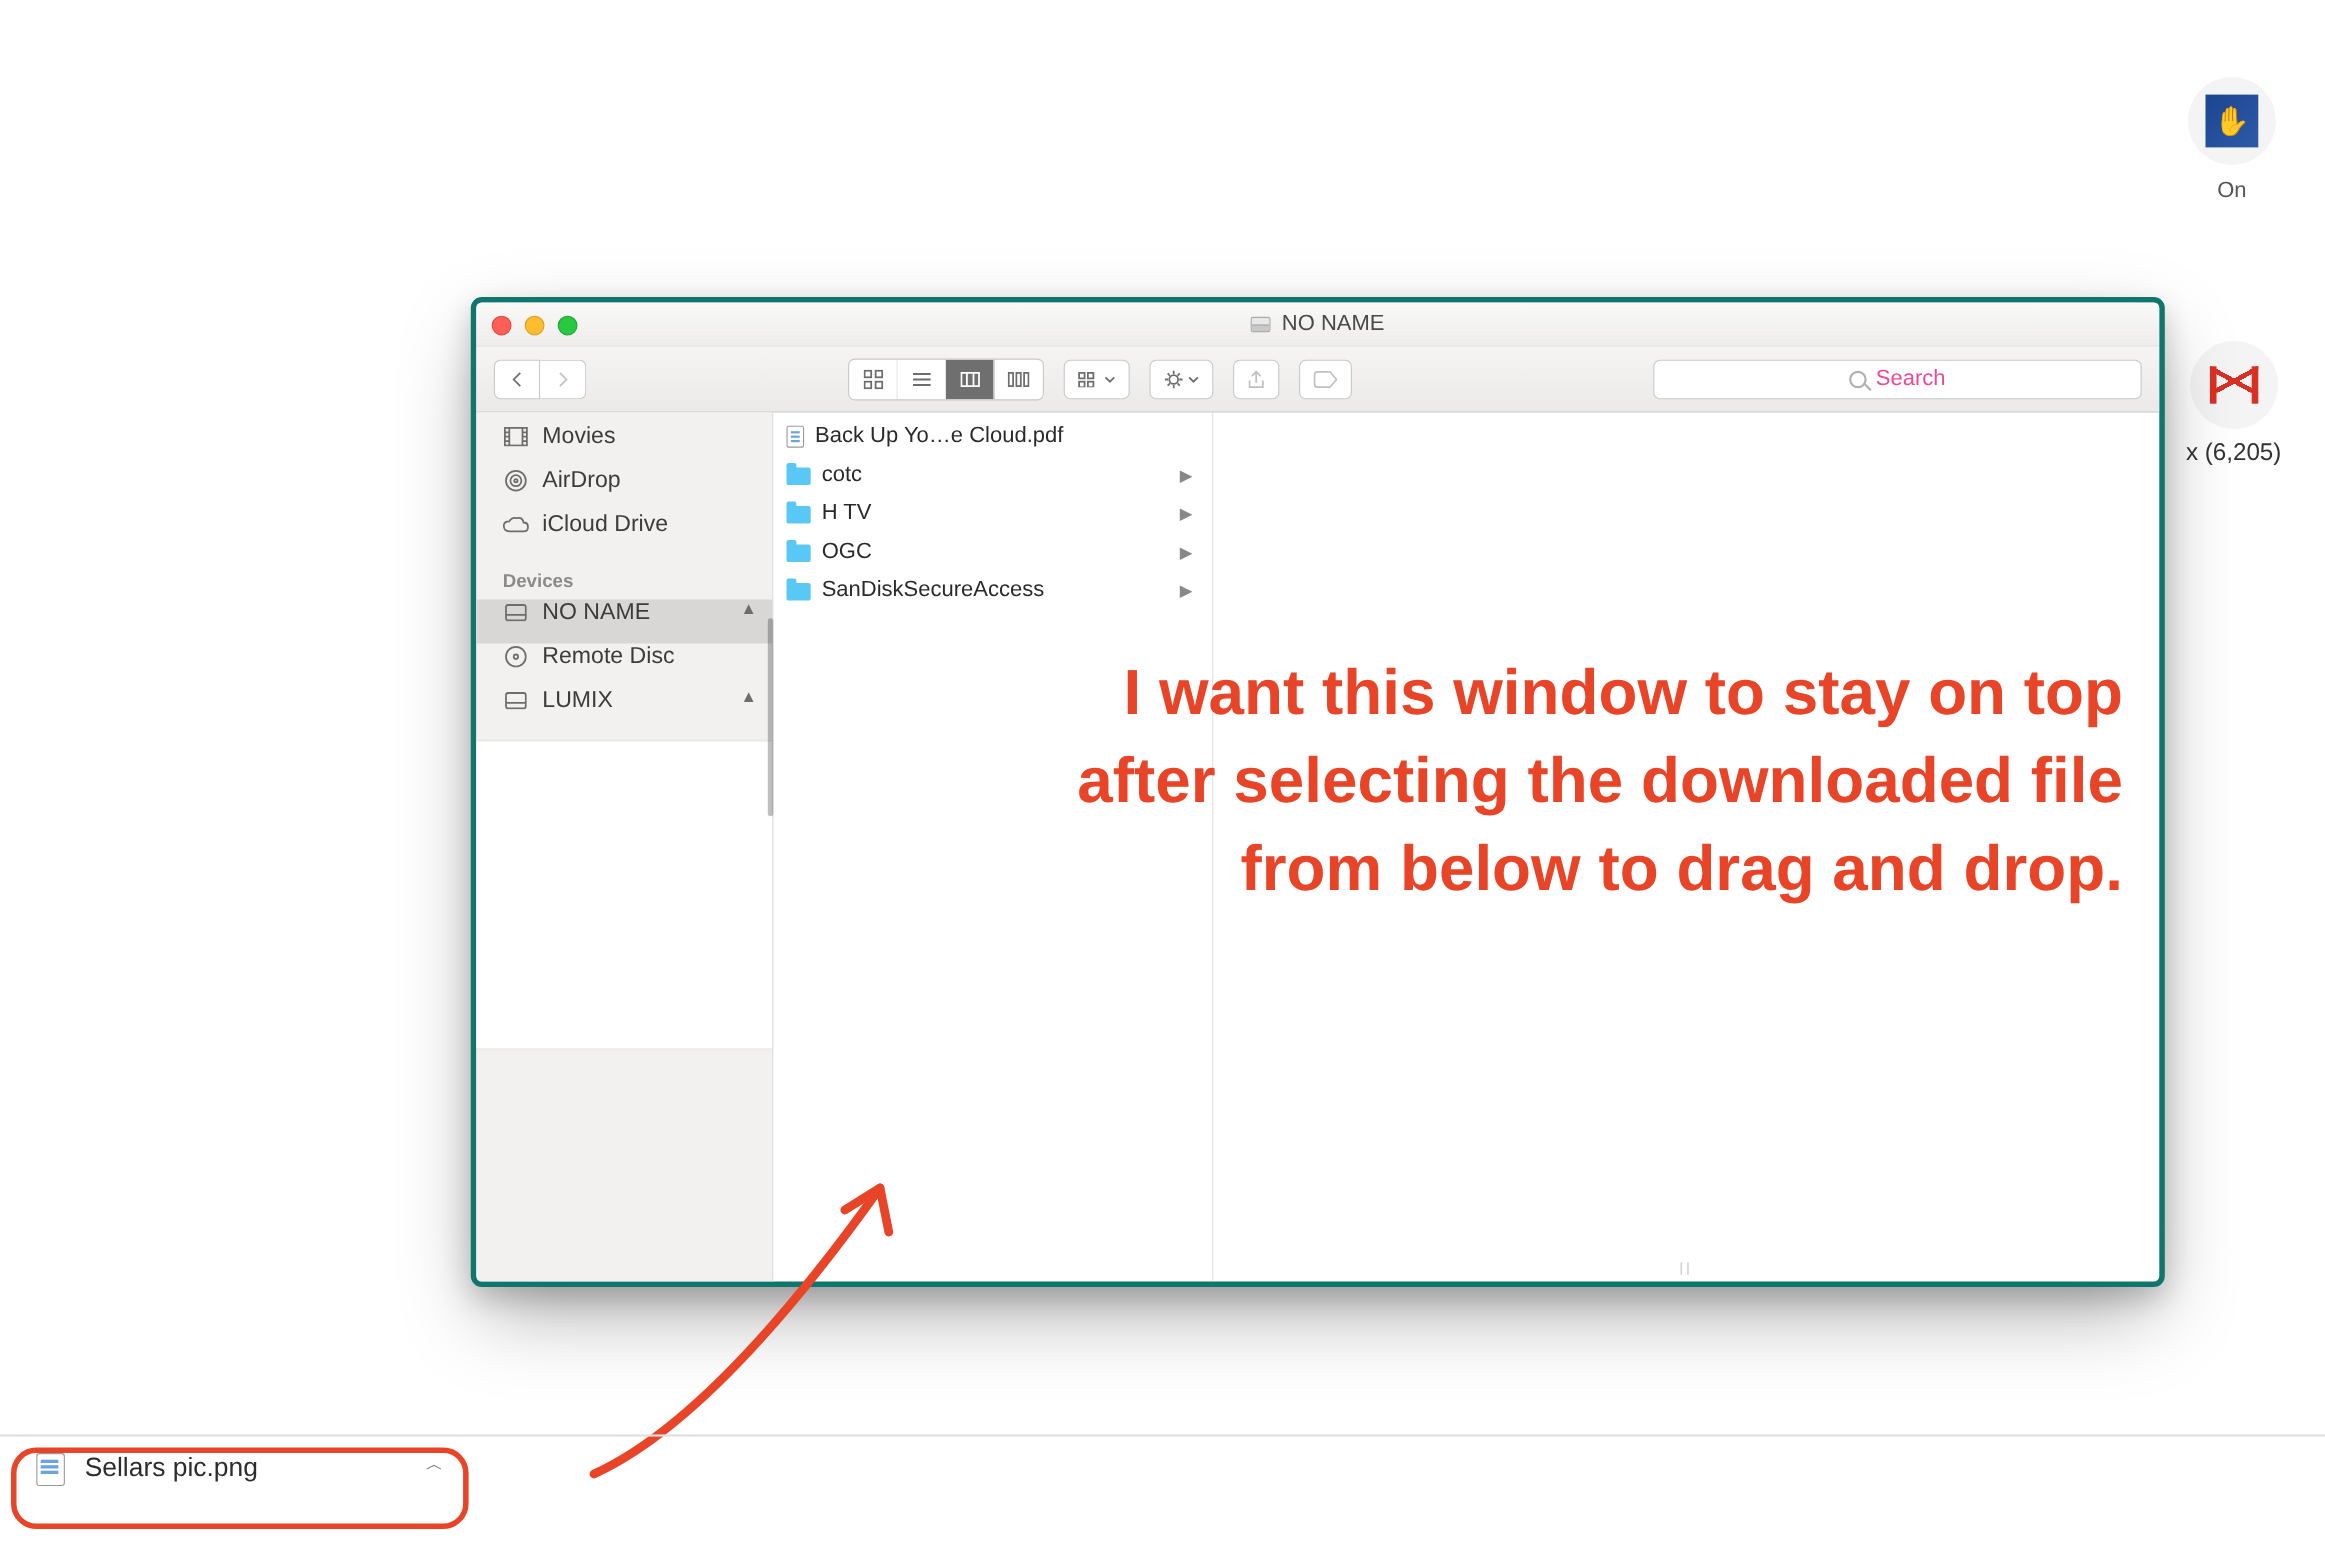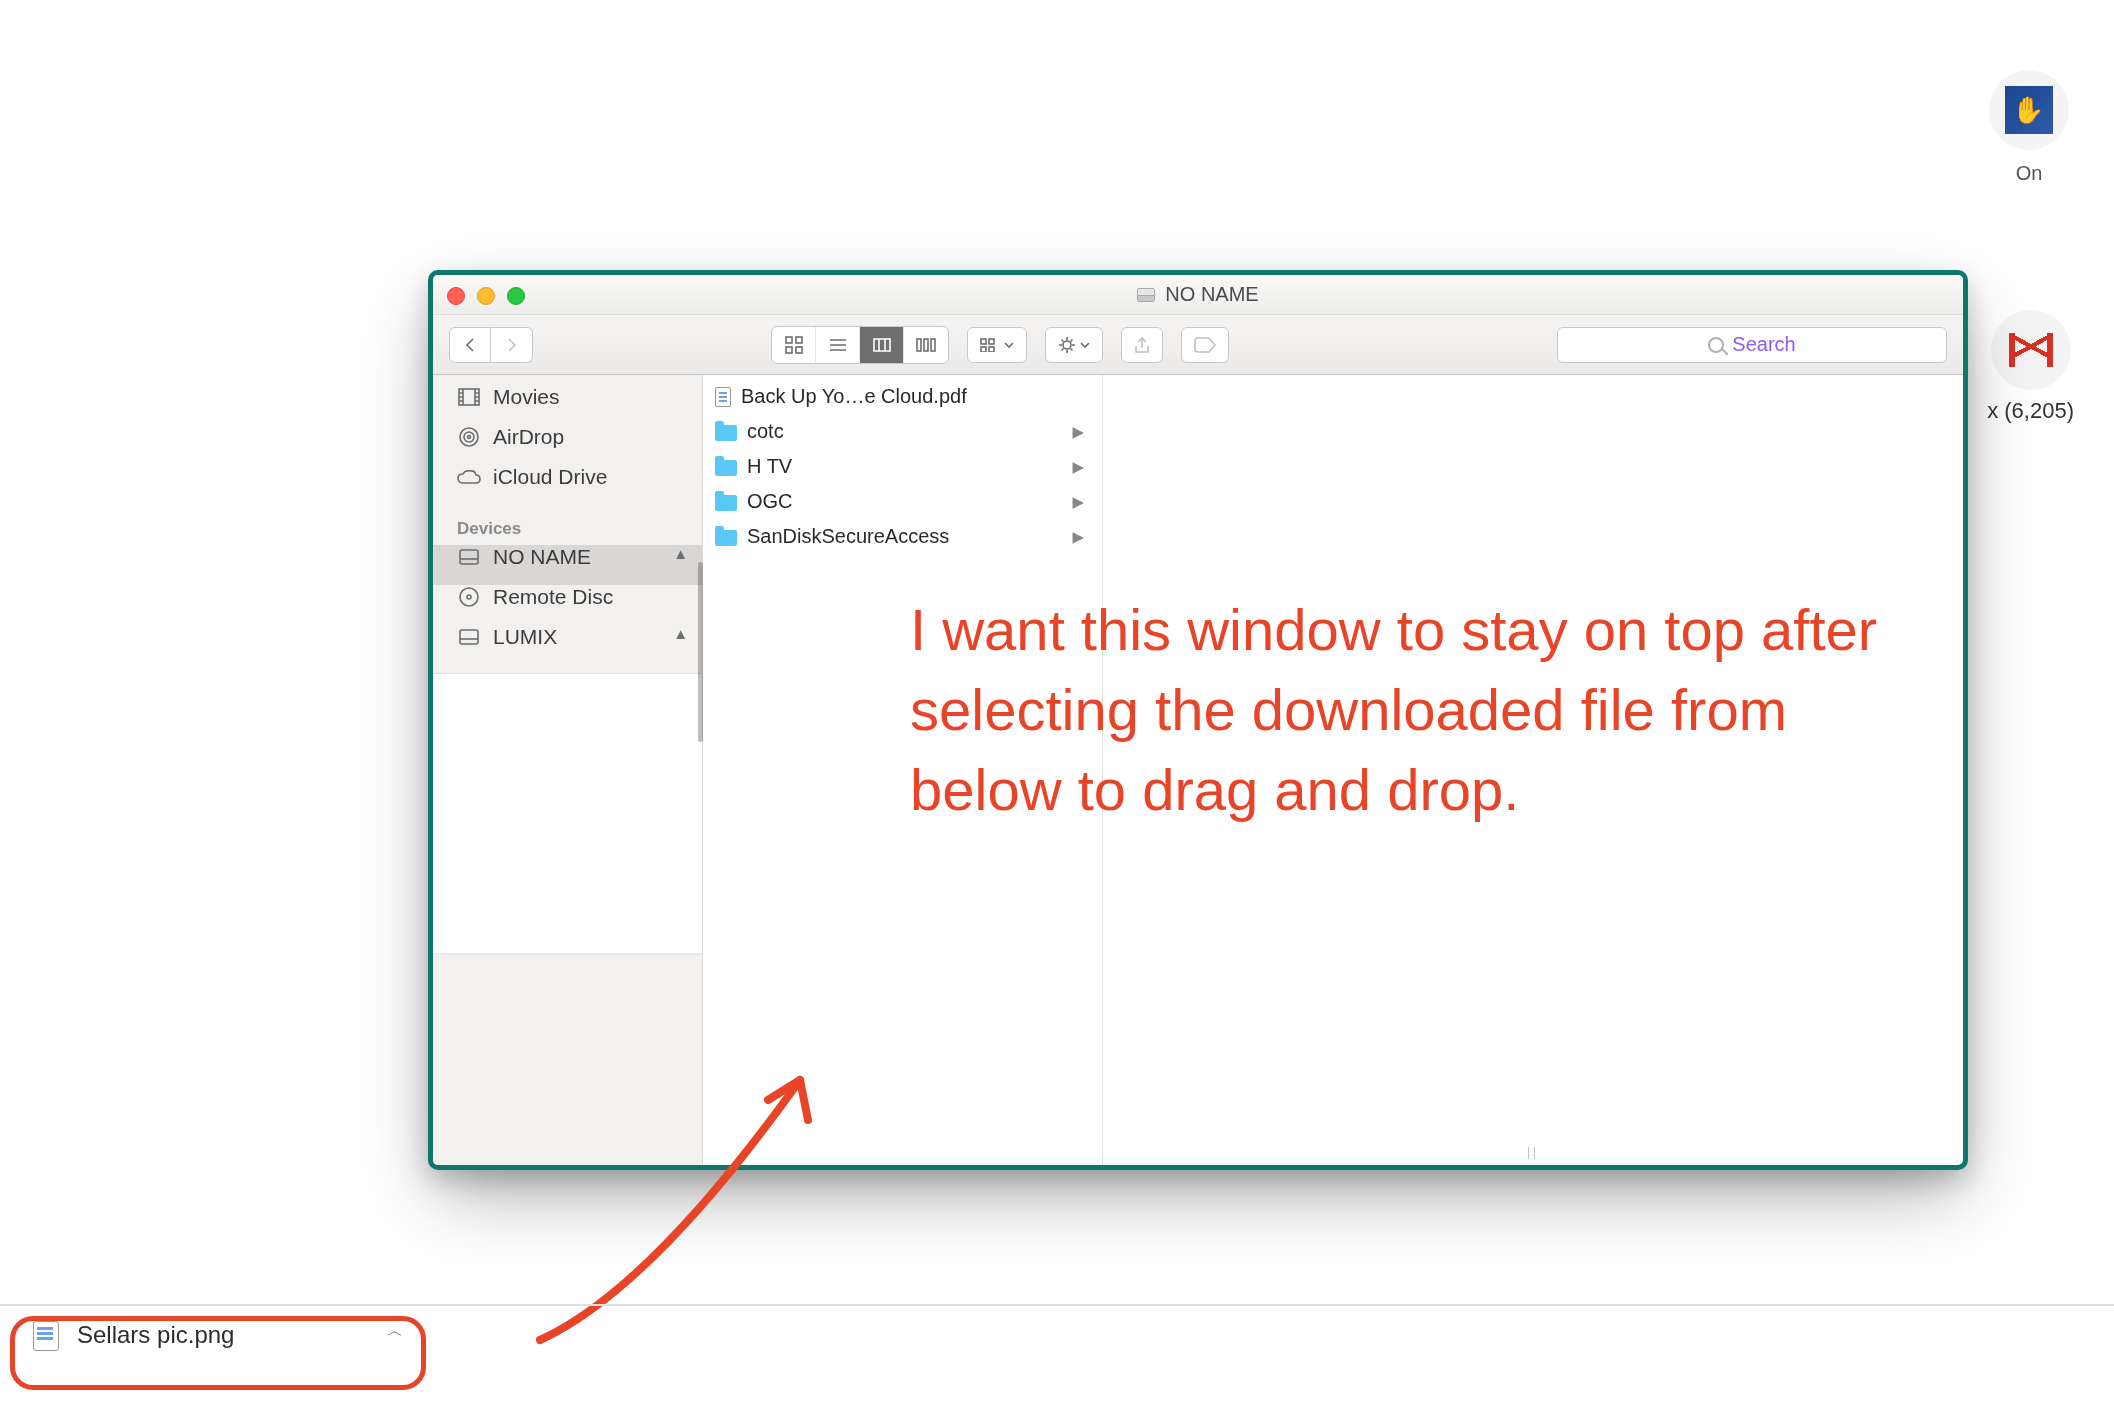--- a/index.html
+++ b/index.html
@@ -110,22 +110,22 @@
 .seg-item:last-child{border-right:none}
 .seg-item.active{background:#6f6f6f;color:#fff}
 
 .tool-btn{
   height:36px;padding:0 12px;background:#fff;border:1px solid #c8c8c8;border-radius:6px;
   display:flex;align-items:center;justify-content:center;color:#5a5a5a;font-size:18px;gap:4px
 }
 .tool-btn.disabled{color:#c0c0c0}
 .spacer{flex:1}
 .searchbox{
-  width:390px;height:36px;background:#fff;border:1px solid #c8c8c8;border-radius:6px;
-  display:flex;align-items:center;justify-content:center;color:#8b5cf6;font-size:20px;gap:8px
+  width:444px;height:36px;background:#fff;border:1px solid #c8c8c8;border-radius:6px;
+  display:flex;align-items:center;justify-content:center;color:#ec4899;font-size:20px;gap:8px
 }
 .mag{position:relative;width:16px;height:16px;border:2px solid #b0b0b0;border-radius:50%}
 .mag::after{content:"";position:absolute;width:8px;height:2px;background:#b0b0b0;transform:rotate(45deg);right:-7px;bottom:-2px}
 
 .finder-body{display:flex;height:calc(100% - 100px)}
 .sidebar{
   width:270px;background:#f3f1ef;border-right:1px solid #dcdcdc;
   padding-top:10px;position:relative
 }
 .sidebar::after{
@@ -160,21 +160,21 @@
 .chev{color:#888;font-size:15px}
 .content-pane{flex:1;position:relative}
 .pane-handle{
   position:absolute;bottom:6px;left:50%;transform:translateX(-50%);
   color:#c2c2c2;font-size:12px;letter-spacing:3px
 }
 
 
 .annotation{
   position:absolute;left:910px;top:590px;width:1020px;
-  font-size:58px;line-height:1.38;color:#e74428;font-weight:400;
+  font-size:58px;line-height:1.38;color:#e74428;font-weight:700;text-align:right;
 }
 .arrow-svg{position:absolute;left:510px;top:1040px;pointer-events:none}
 
 
 .dl-border{
   position:absolute;left:0;top:1304px;width:100%;height:2px;background:#e0e0e0
 }
 .download-chip{
   position:absolute;left:10px;top:1316px;width:416px;height:74px;
   background:#fff;border:5px solid #e74428;border-radius:23px;

